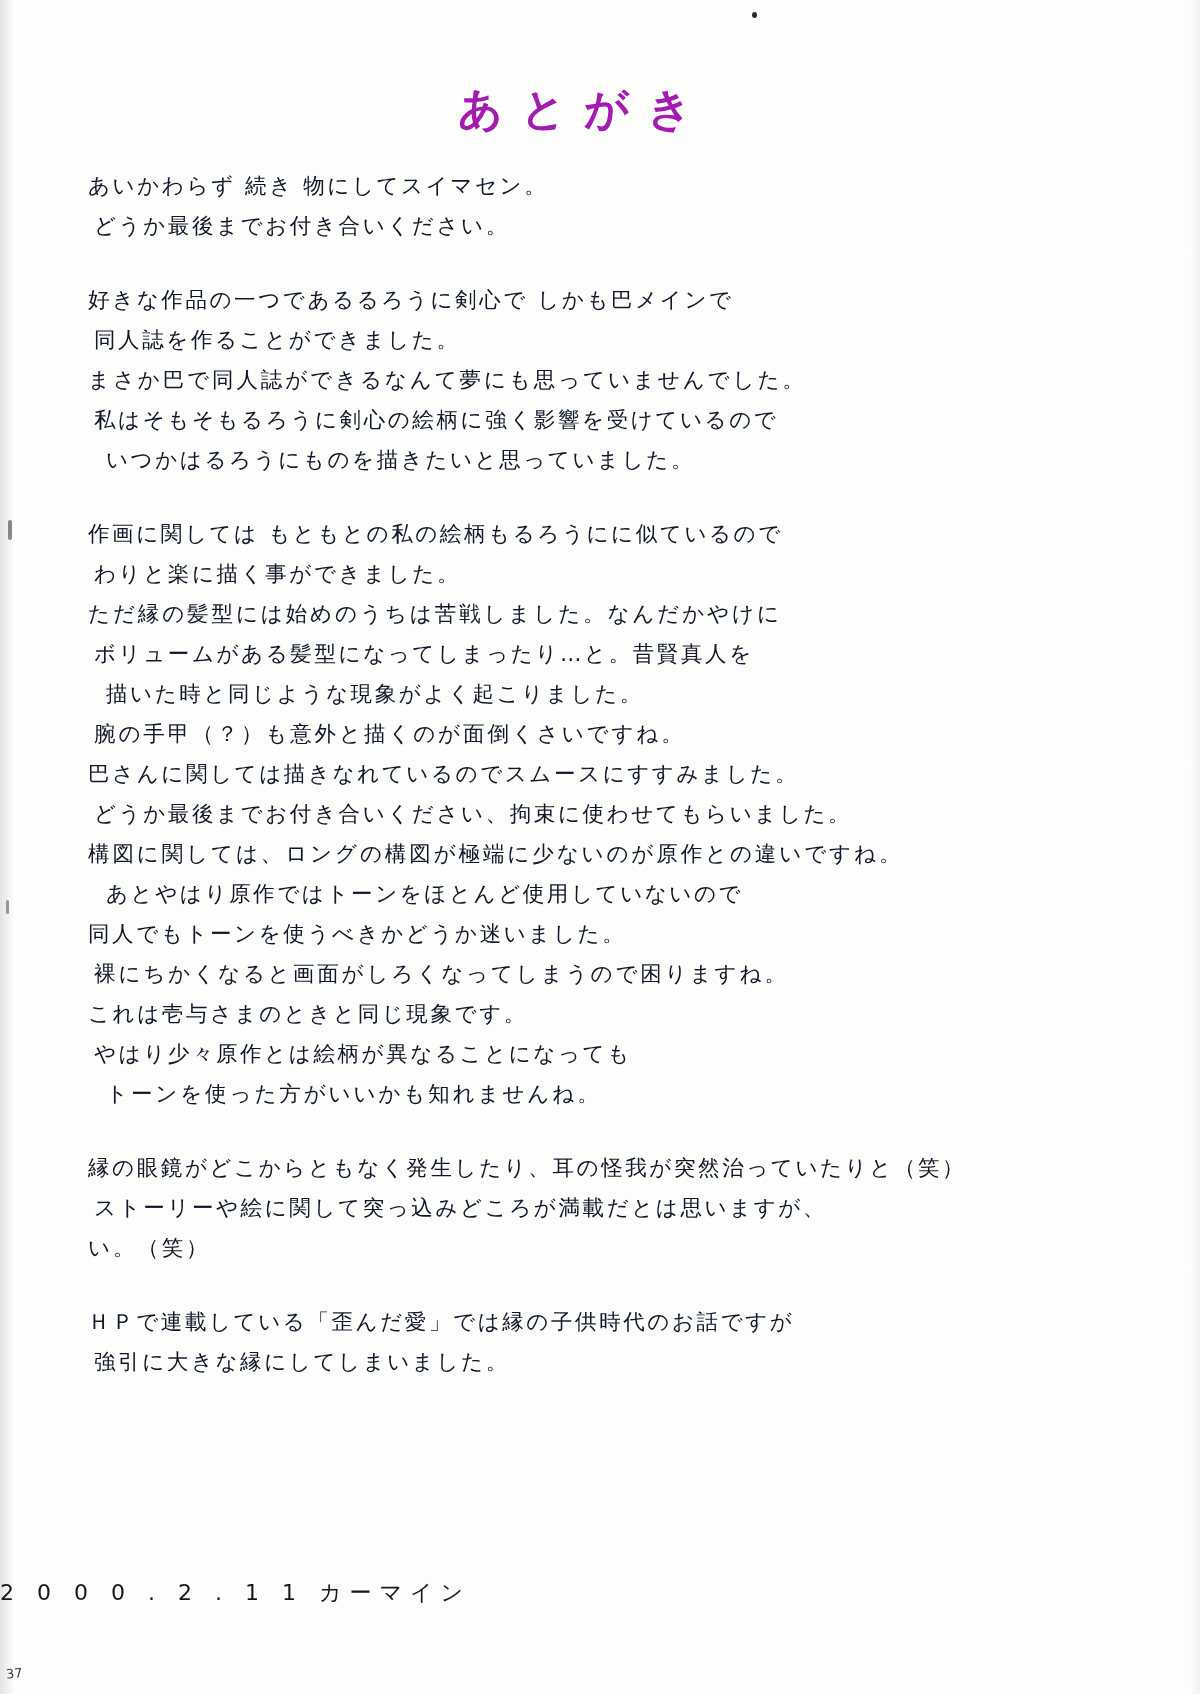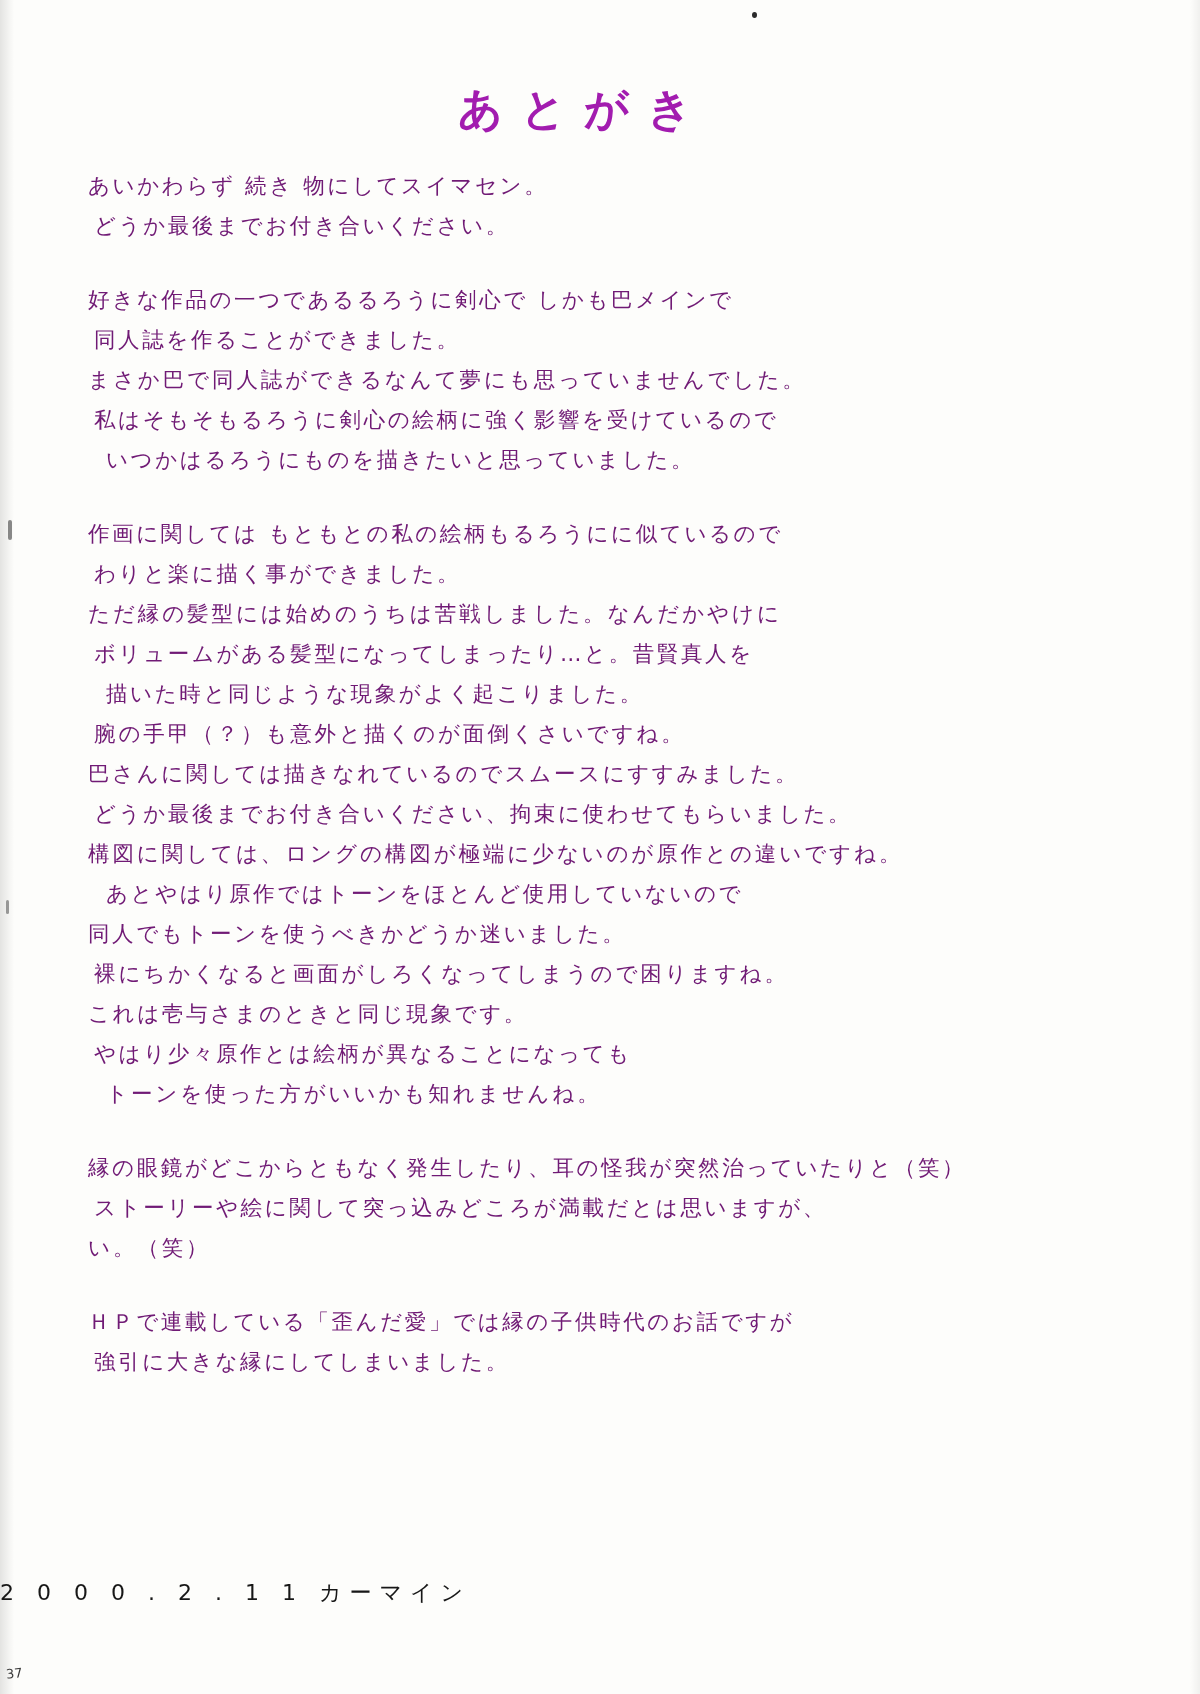--- a/index.html
+++ b/index.html
@@ -72,21 +72,21 @@
   .para {
     margin: 0 0 34px 0;
   }
   .para:last-child { margin-bottom: 0; }
 
   .line {
     display: block;
     font-size: 21.5px;
     line-height: 40px;
     letter-spacing: 2.6px;
-    color: #701a75;
+    color: #0f172a;
     white-space: pre;
     font-family: "DejaVu Sans", sans-serif;
   }
 
   
   .para .line:nth-child(2n)  { margin-left: 6px; }
   .para .line:nth-child(3n)  { letter-spacing: 2.9px; }
   .para .line:nth-child(5n)  { margin-left: 18px; }
 
   .signature {

